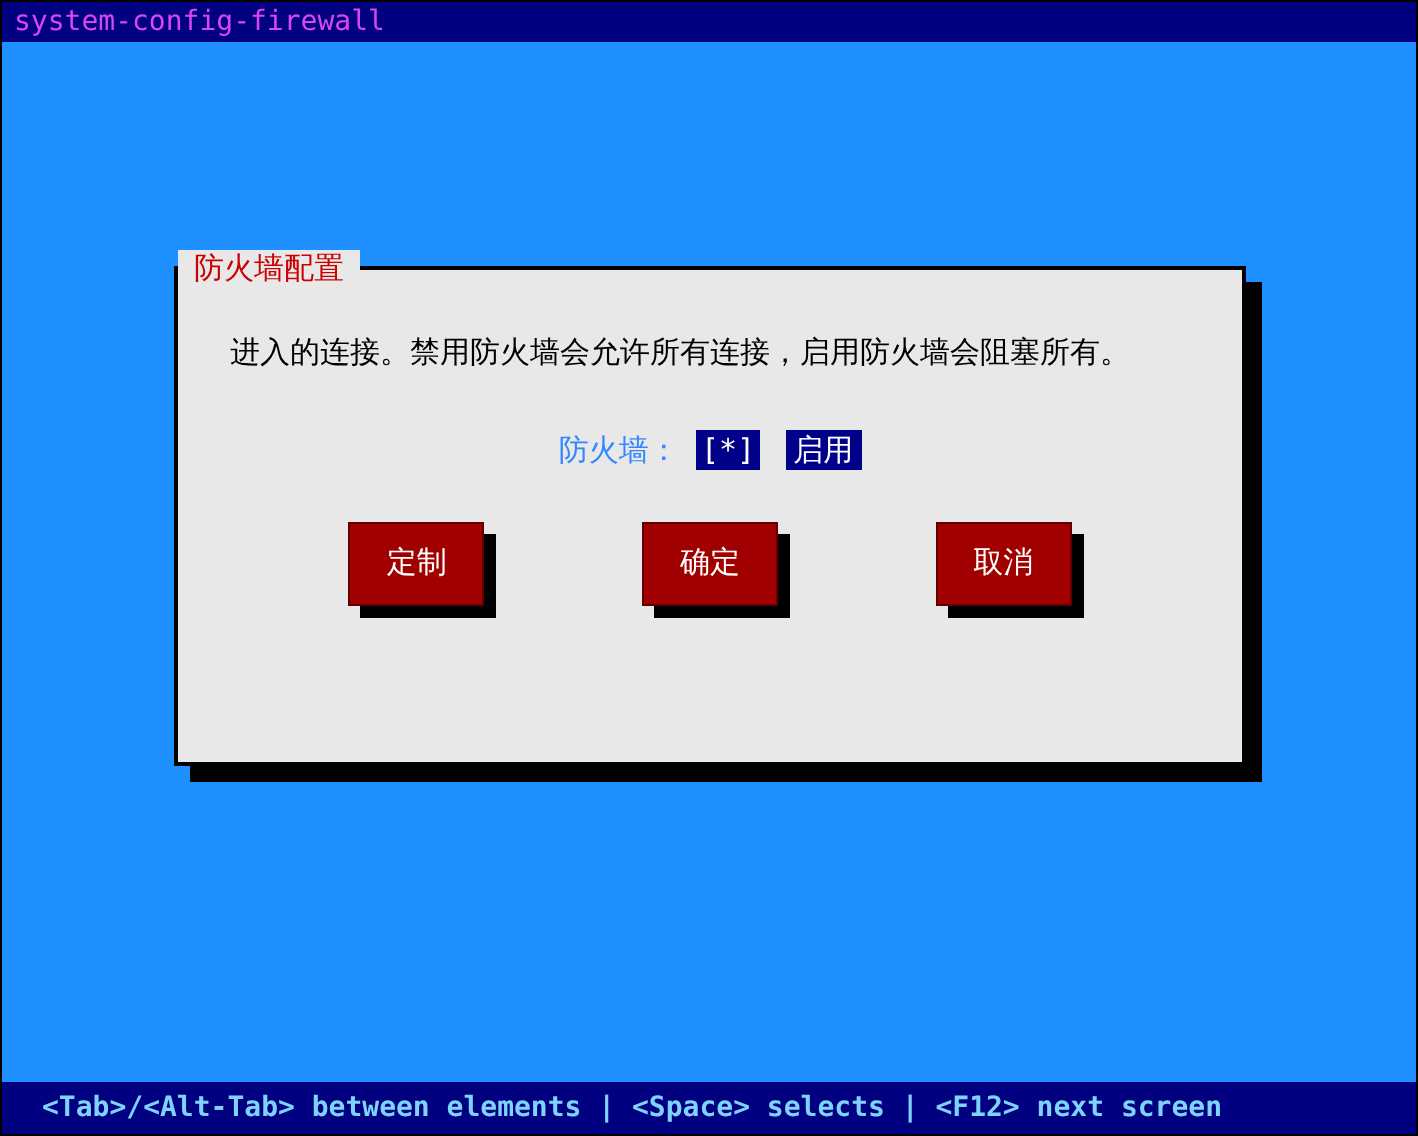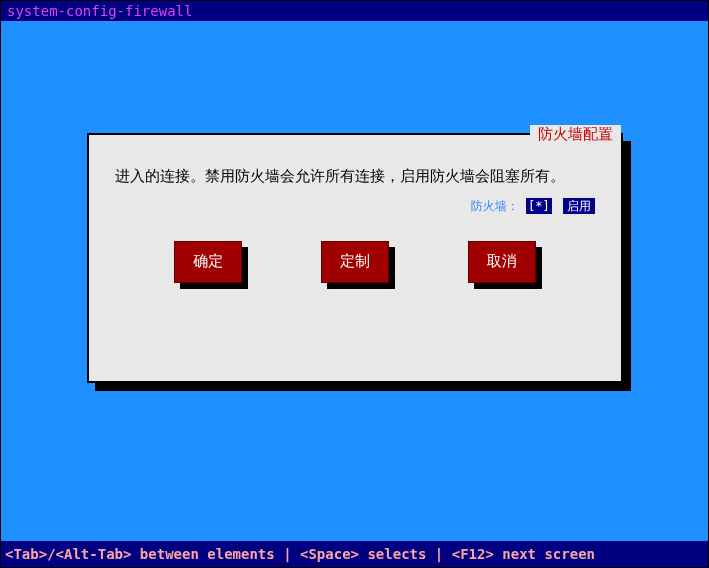--- a/index.html
+++ b/index.html
@@ -37,43 +37,43 @@
       width: 536px;
       height: 250px;
       background: #e8e8e8;
       border: 2px solid #000;
     }
     .dialog-title-wrap {
       position: absolute;
       top: -10px;
       left: 0;
       width: 100%;
-      text-align: right;
+      text-align: left;
     }
     .dialog-title {
       display: inline-block;
       background: #e8e8e8;
       padding: 0 8px;
       color: #cc0000;
       font-size: 15px;
       font-weight: normal;
     }
     .dialog-body {
       padding: 30px 26px 20px 26px;
     }
     .dialog-text {
       color: #000;
       font-size: 15px;
       line-height: 1.5;
       text-align: left;
     }
     .checkbox-row {
-      text-align: right;
-      margin-top: 10px;
-      font-size: 12px;
+      text-align: center;
+      margin-top: 28px;
+      font-size: 15px;
     }
     .checkbox-label {
       color: #3388ff;
     }
     .checkbox-box {
       background: #000088;
       color: #fff;
       padding: 1px 2px;
     }
     .checkbox-text {
@@ -110,23 +110,23 @@
       justify-content: center;
       font-size: 15px;
       border: 1px solid #600000;
     }
     .footer {
       position: absolute;
       bottom: 0;
       left: 0;
       width: 100%;
       background: #000080;
-      color: #fca5a5;
+      color: #7dd3fc;
       font-size: 14px;
-      padding: 5px 4px;
+      padding: 5px 20px;
       font-weight: bold;
       white-space: nowrap;
       overflow: hidden;
     }
   </style>
 </head>
 <body>
 
 <div class="title-bar">
   <span>system-config-firewall</span>
@@ -144,27 +144,27 @@
     </div>
     <div class="checkbox-row">
       <span class="checkbox-label">防火墙：</span>
       <span class="checkbox-box">[*]</span>
       <span class="checkbox-text">启用</span>
     </div>
     <div class="button-row">
       <div class="btn-shadow-wrap">
         <div class="btn-shadow"></div>
         <div class="btn">
-          <span>确定</span>
+          <span>定制</span>
         </div>
       </div>
       <div class="btn-shadow-wrap">
         <div class="btn-shadow"></div>
         <div class="btn">
-          <span>定制</span>
+          <span>确定</span>
         </div>
       </div>
       <div class="btn-shadow-wrap">
         <div class="btn-shadow"></div>
         <div class="btn">
           <span>取消</span>
         </div>
       </div>
     </div>
   </div>

